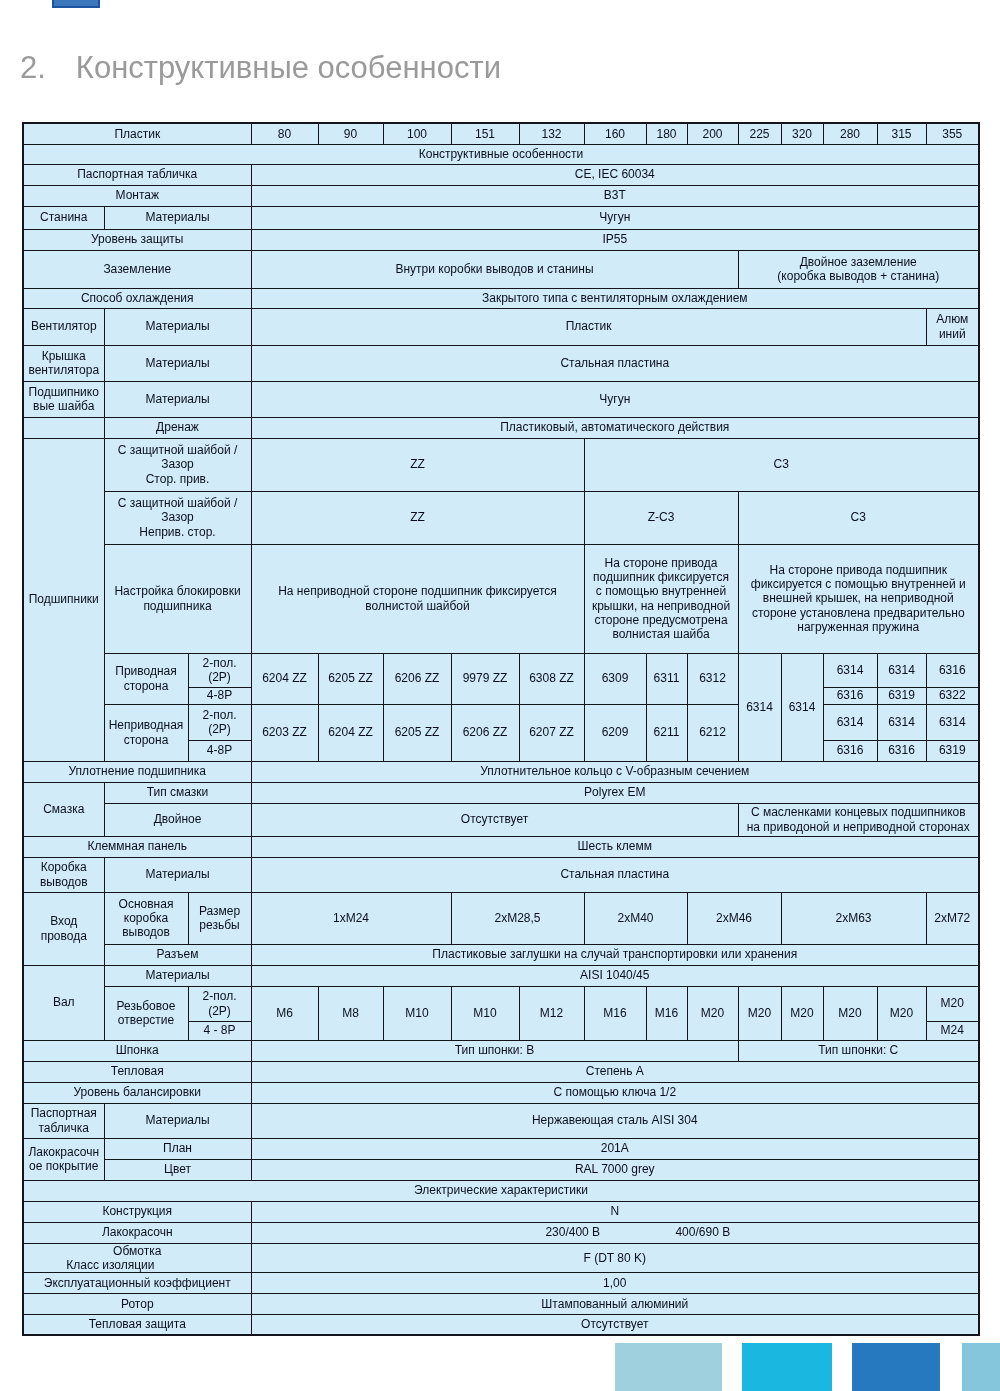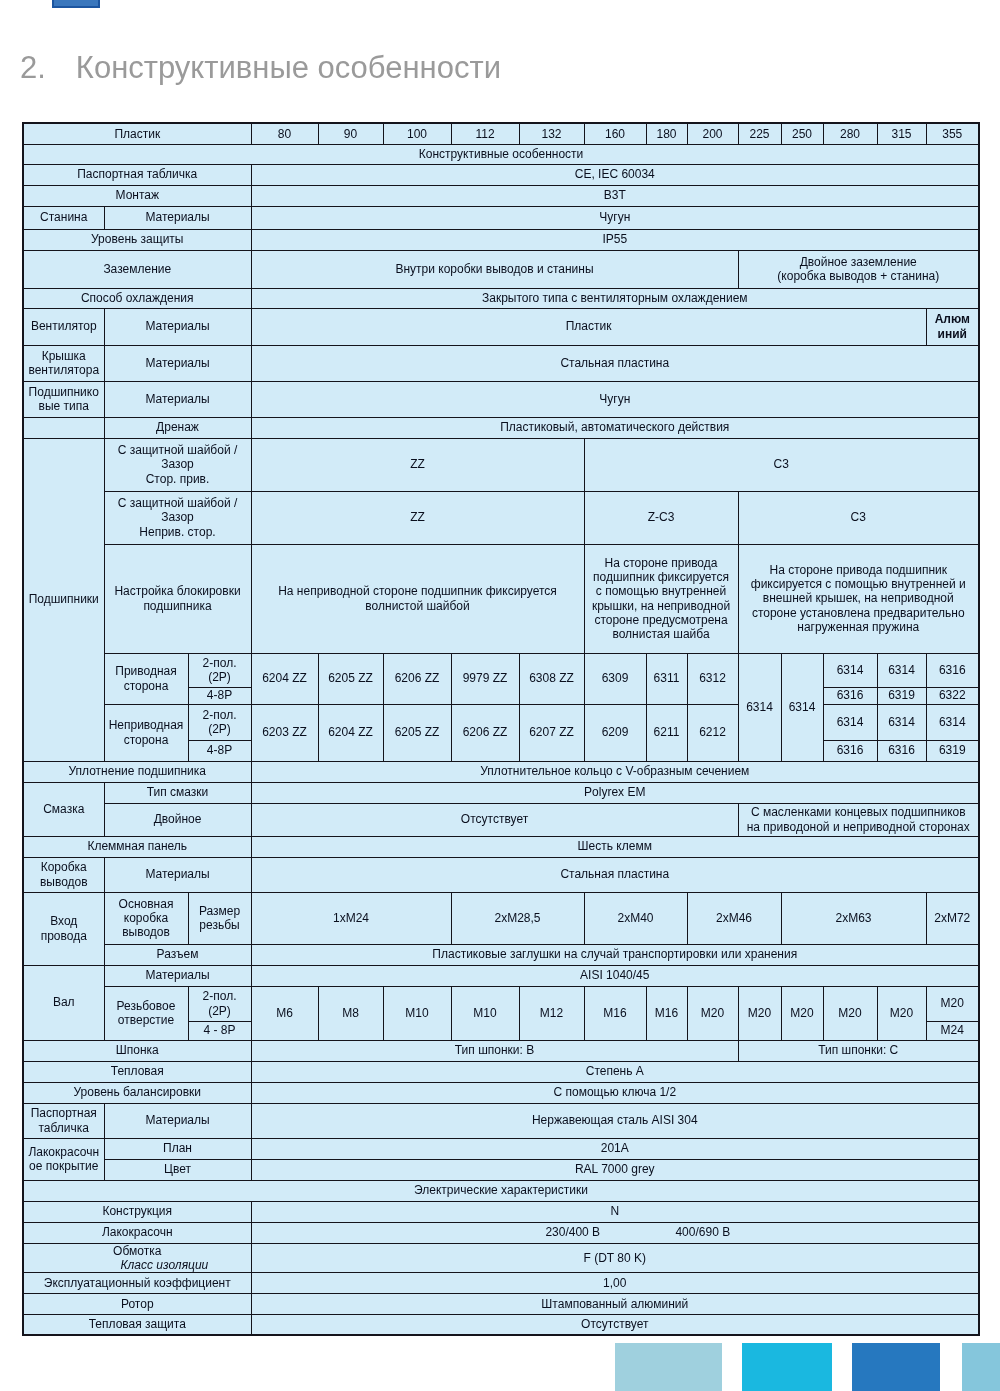--- a/index.html
+++ b/index.html
@@ -17,27 +17,27 @@
     border:2px solid #14141c;
   }
   table.spec td{
     border:1px solid #14141c;background:#d2ebf8;
     font-size:12px;line-height:1.18;text-align:center;vertical-align:middle;
     padding:0 2px;overflow:hidden;
   }
   td.hd{background:#8cc6e2;}
   td.pre, span.pre{white-space:pre-line;}
   td.sm{font-size:11px;}
-  td.b{font-weight:bold;}
+  td.b{font-weight:normal;}
   td.vleft{text-align:left;padding-left:6px;}
   td.voltage{text-align:left;}
   .volt-1{display:inline-block;margin-left:46px;}
   .volt-2{display:inline-block;margin-left:72px;}
   .wind-1{display:inline-block;width:82px;text-align:center;}
-  .wind-2{display:inline-block;width:142px;text-align:right;font-style:italic;}
+  .wind-2{display:inline-block;width:142px;text-align:left;}
   .sq{position:absolute;bottom:0;height:48px;}
   .sq1{left:615px;width:107px;background:#9fd0de;}
   .sq2{left:742px;width:90px;background:#1ab8e0;}
   .sq3{left:852px;width:88px;background:#2678bf;}
   .sq4{left:962px;width:38px;background:#85c6dc;}
 </style>
 </head>
 <body>
 
 <div class="top-accent"></div>
@@ -66,27 +66,27 @@
       <col style="width:49px">
       <col style="width:53px">
   </colgroup>
   <tbody>
 
     <tr style="height:21px">
       <td class="hd" colspan="3">Пластик</td>
       <td class="hd">80</td>
       <td class="hd">90</td>
       <td class="hd">100</td>
-      <td class="hd">112</td>
+      <td class="hd">151</td>
       <td class="hd">132</td>
       <td class="hd">160</td>
       <td class="hd">180</td>
       <td class="hd">200</td>
       <td class="hd">225</td>
-      <td class="hd">250</td>
+      <td class="hd">320</td>
       <td class="hd">280</td>
       <td class="hd">315</td>
       <td class="hd">355</td>
     </tr>
 
     <tr style="height:20px">
       <td class="hd" colspan="16">Конструктивные особенности</td>
     </tr>
     <tr style="height:21px">
       <td colspan="3">Паспортная табличка</td>
@@ -123,21 +123,21 @@
 иний</td>
     </tr>
     <tr style="height:36px">
       <td class="pre">Крышка
 вентилятора</td>
       <td colspan="2">Материалы</td>
       <td colspan="13">Стальная пластина</td>
     </tr>
     <tr style="height:36px">
       <td class="pre">Подшипнико
-вые типа</td>
+вые шайба</td>
       <td colspan="2">Материалы</td>
       <td colspan="13">Чугун</td>
     </tr>
     <tr style="height:21px">
       <td></td>
       <td colspan="2">Дренаж</td>
       <td colspan="13">Пластиковый, автоматического действия</td>
     </tr>
 
     <tr style="height:53px">

